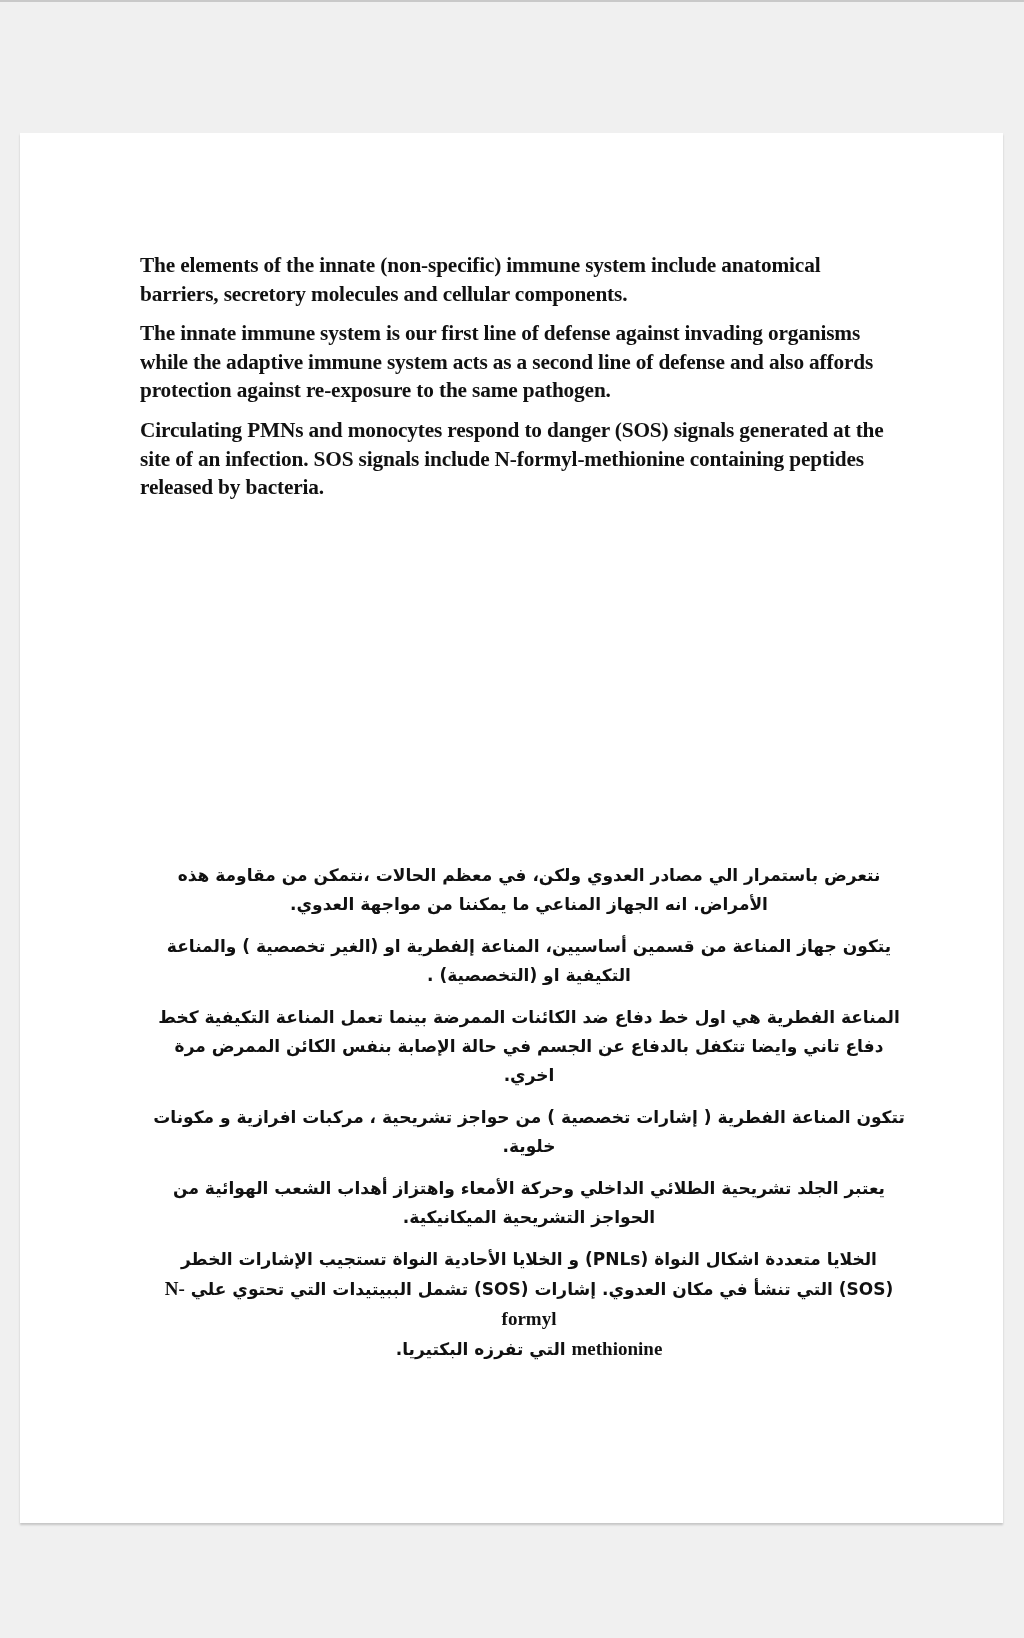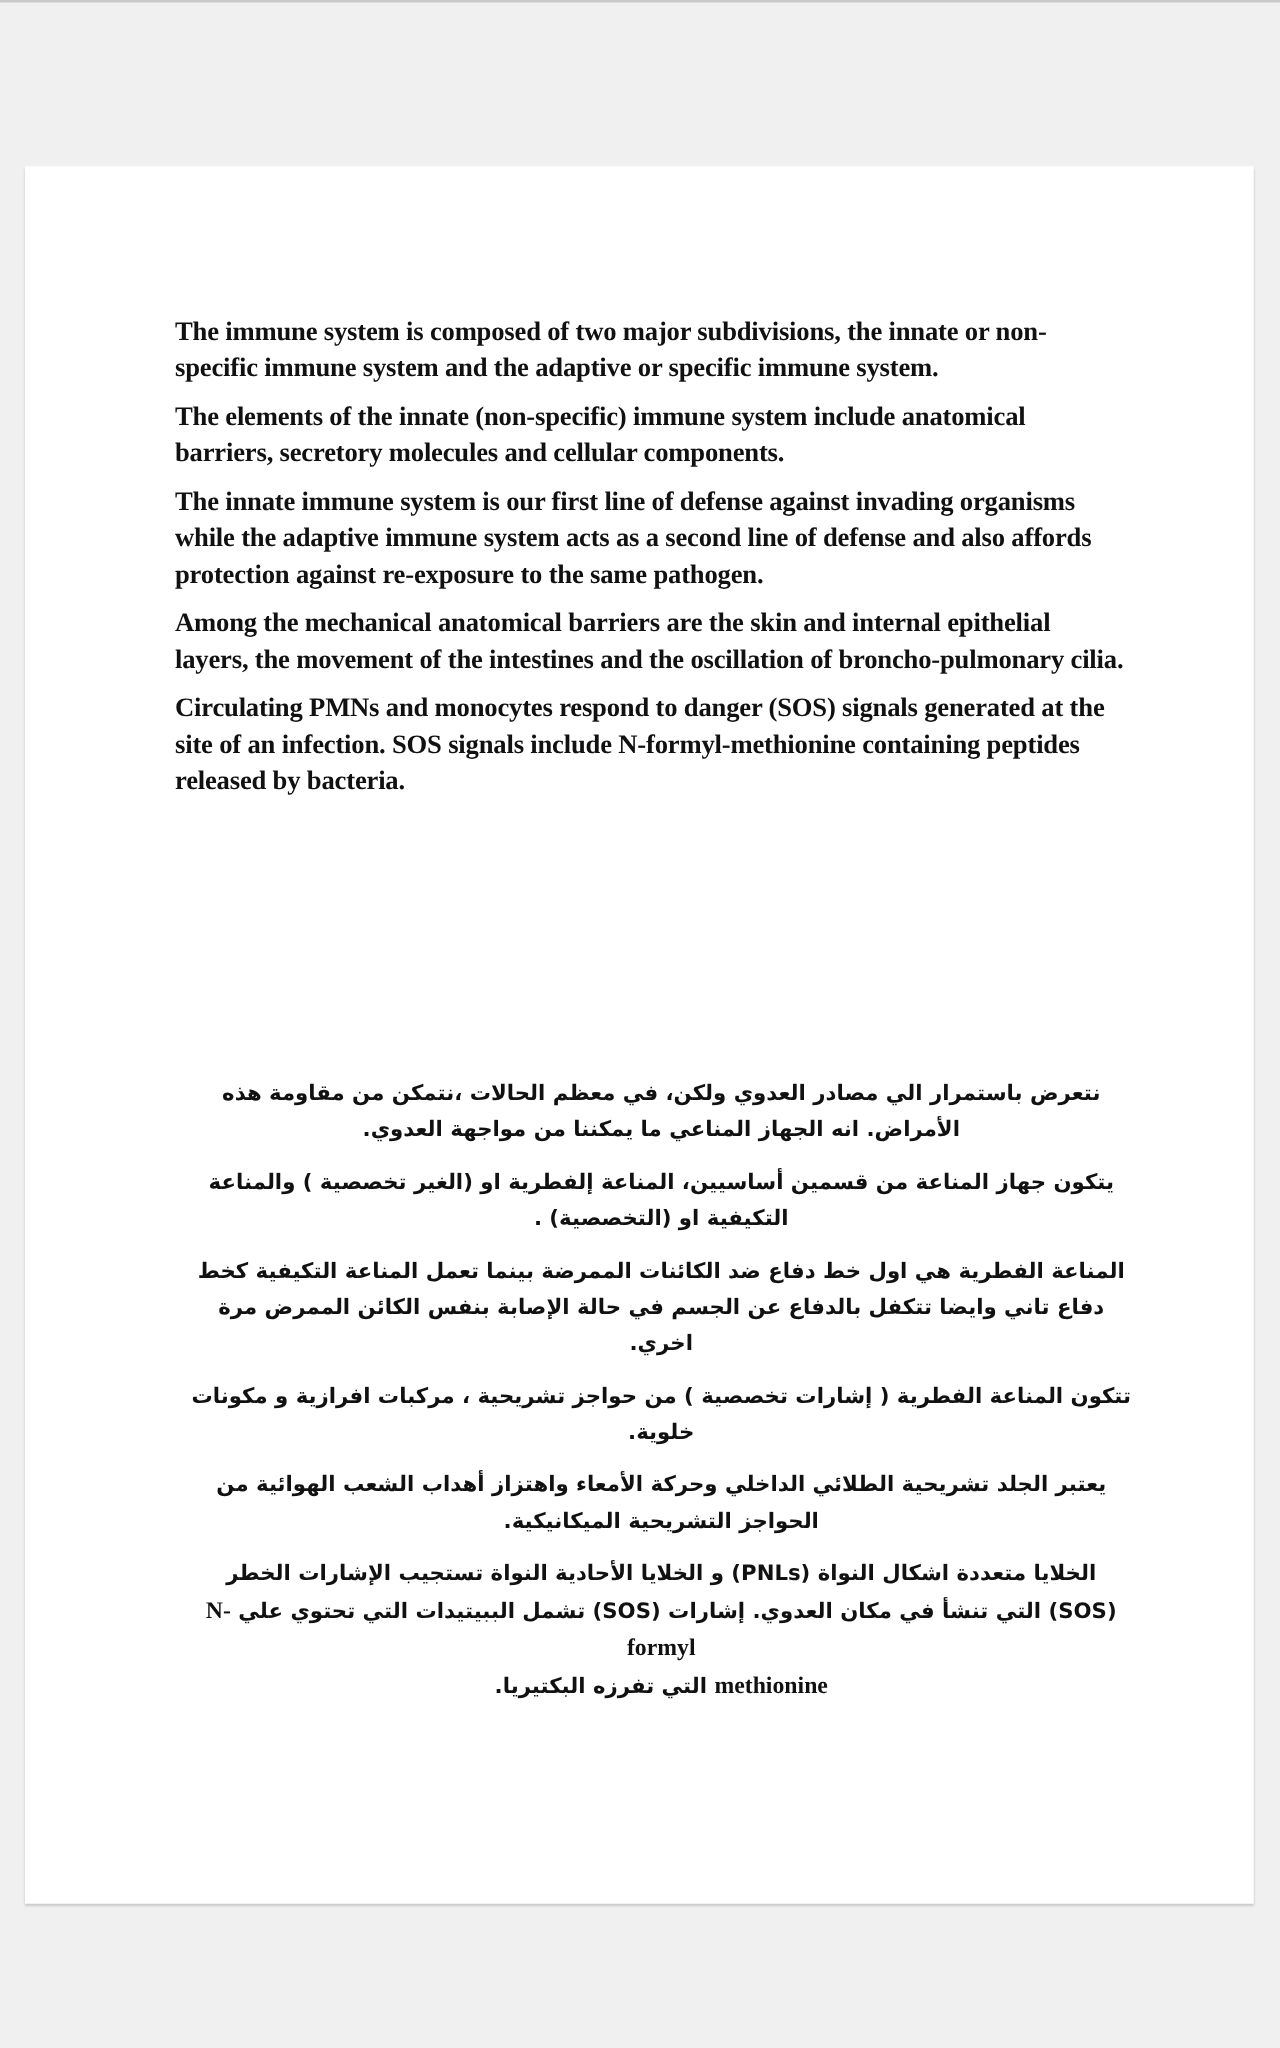--- a/index.html
+++ b/index.html
@@ -71,24 +71,22 @@
     }
   </style>
 </head>
 <body>
 
 <div class="top-bar"></div>
 
 <div class="page">
 
   <div class="en-section">
-    <p>The immune system is composed of two major subdivisions, the innate or non-specific immune system and the adaptive or specific immune system.</p>
     <p>The elements of the innate (non-specific) immune system include anatomical barriers, secretory molecules and cellular components.</p>
     <p>The innate immune system is our first line of defense against invading organisms while the adaptive immune system acts as a second line of defense and also affords protection against re-exposure to the same pathogen.</p>
-    <p>Among the mechanical anatomical barriers are the skin and internal epithelial layers, the movement of the intestines and the oscillation of broncho-pulmonary cilia.</p>
     <p>Circulating PMNs and monocytes respond to danger (SOS) signals generated at the site of an infection. SOS signals include N-formyl-methionine containing peptides released by bacteria.</p>
   </div>
 
   <div class="ar-section">
     <p>نتعرض باستمرار الي مصادر العدوي ولكن، في معظم الحالات ،نتمكن من مقاومة هذه الأمراض. انه الجهاز المناعي ما يمكننا من مواجهة العدوي.</p>
     <p>يتكون جهاز المناعة من قسمين أساسيين، المناعة إلفطرية او (الغير تخصصية ) والمناعة التكيفية او (التخصصية) .</p>
     <p>المناعة الفطرية هي اول خط دفاع ضد الكائنات الممرضة بينما تعمل المناعة التكيفية كخط دفاع تاني وايضا تتكفل بالدفاع عن الجسم في حالة الإصابة بنفس الكائن الممرض مرة اخري.</p>
     <p>تتكون المناعة الفطرية ( إشارات تخصصية ) من حواجز تشريحية ، مركبات افرازية و مكونات خلوية.</p>
     <p>يعتبر الجلد تشريحية الطلائي الداخلي وحركة الأمعاء واهتزاز أهداب الشعب الهوائية من الحواجز التشريحية الميكانيكية.</p>
     <p class="last"><span>الخلايا متعددة اشكال النواة (PNLs) و الخلايا الأحادية النواة تستجيب الإشارات الخطر (SOS) التي تنشأ في مكان العدوي.  إشارات (SOS) تشمل الببيتيدات التي تحتوي علي </span><span class="latin">N-formyl</span><span> </span><br><span class="latin">methionine</span><span>  التي تفرزه البكتيريا.</span></p>

